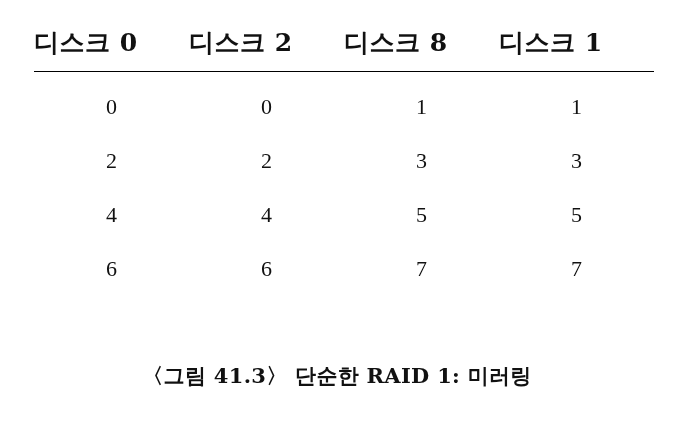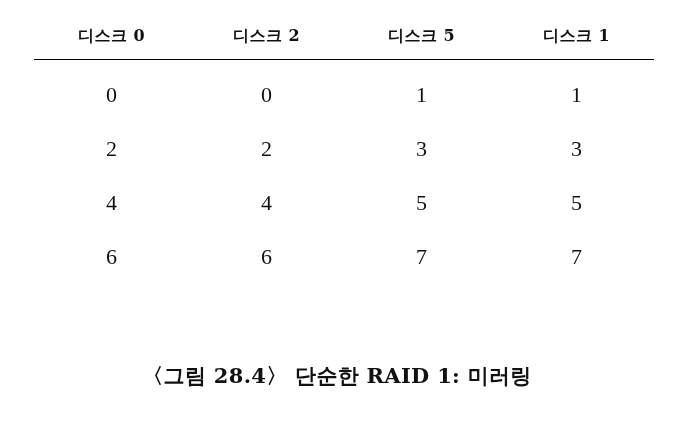--- a/index.html
+++ b/index.html
@@ -27,22 +27,22 @@
     width: 620px;
   }
   table.raid-table {
     width: 100%;
     border-collapse: collapse;
     table-layout: fixed;
   }
   table.raid-table th {
     font-family: "DejaVu Serif", serif;
     font-weight: bold;
-    font-size: 16px;
-    text-align: center;
+    font-size: 25px;
+    text-align: left;
     padding: 6px 0 12px 0;
     letter-spacing: 0.5px;
   }
   table.raid-table thead tr {
     border-bottom: 1.6px solid #000000;
   }
   table.raid-table td {
     font-family: "Liberation Serif", serif;
     font-weight: normal;
     font-size: 22px;
@@ -69,21 +69,21 @@
 <body>
 
 <div class="page">
 
   <div class="table-wrap">
     <table class="raid-table">
       <thead>
         <tr>
           <th>디스크 0</th>
           <th>디스크 2</th>
-          <th>디스크 5</th>
+          <th>디스크 8</th>
           <th>디스크 1</th>
         </tr>
       </thead>
       <tbody>
         <tr>
           <td>0</td>
           <td>0</td>
           <td>1</td>
           <td>1</td>
         </tr>
@@ -102,15 +102,15 @@
         <tr>
           <td>6</td>
           <td>6</td>
           <td>7</td>
           <td>7</td>
         </tr>
       </tbody>
     </table>
   </div>
 
-  <div class="caption">〈그림 28.4〉 단순한 RAID 1: 미러링</div>
+  <div class="caption">〈그림 41.3〉 단순한 RAID 1: 미러링</div>
 
 </div>
 
 </body></html>

